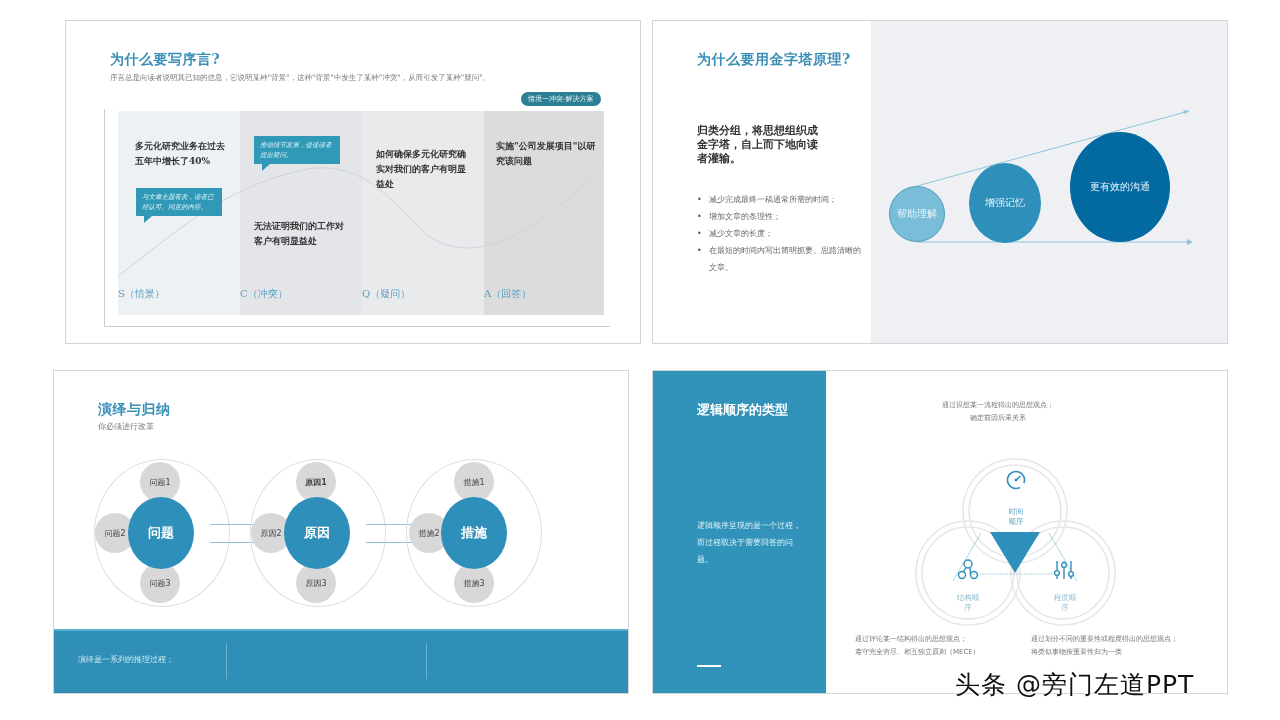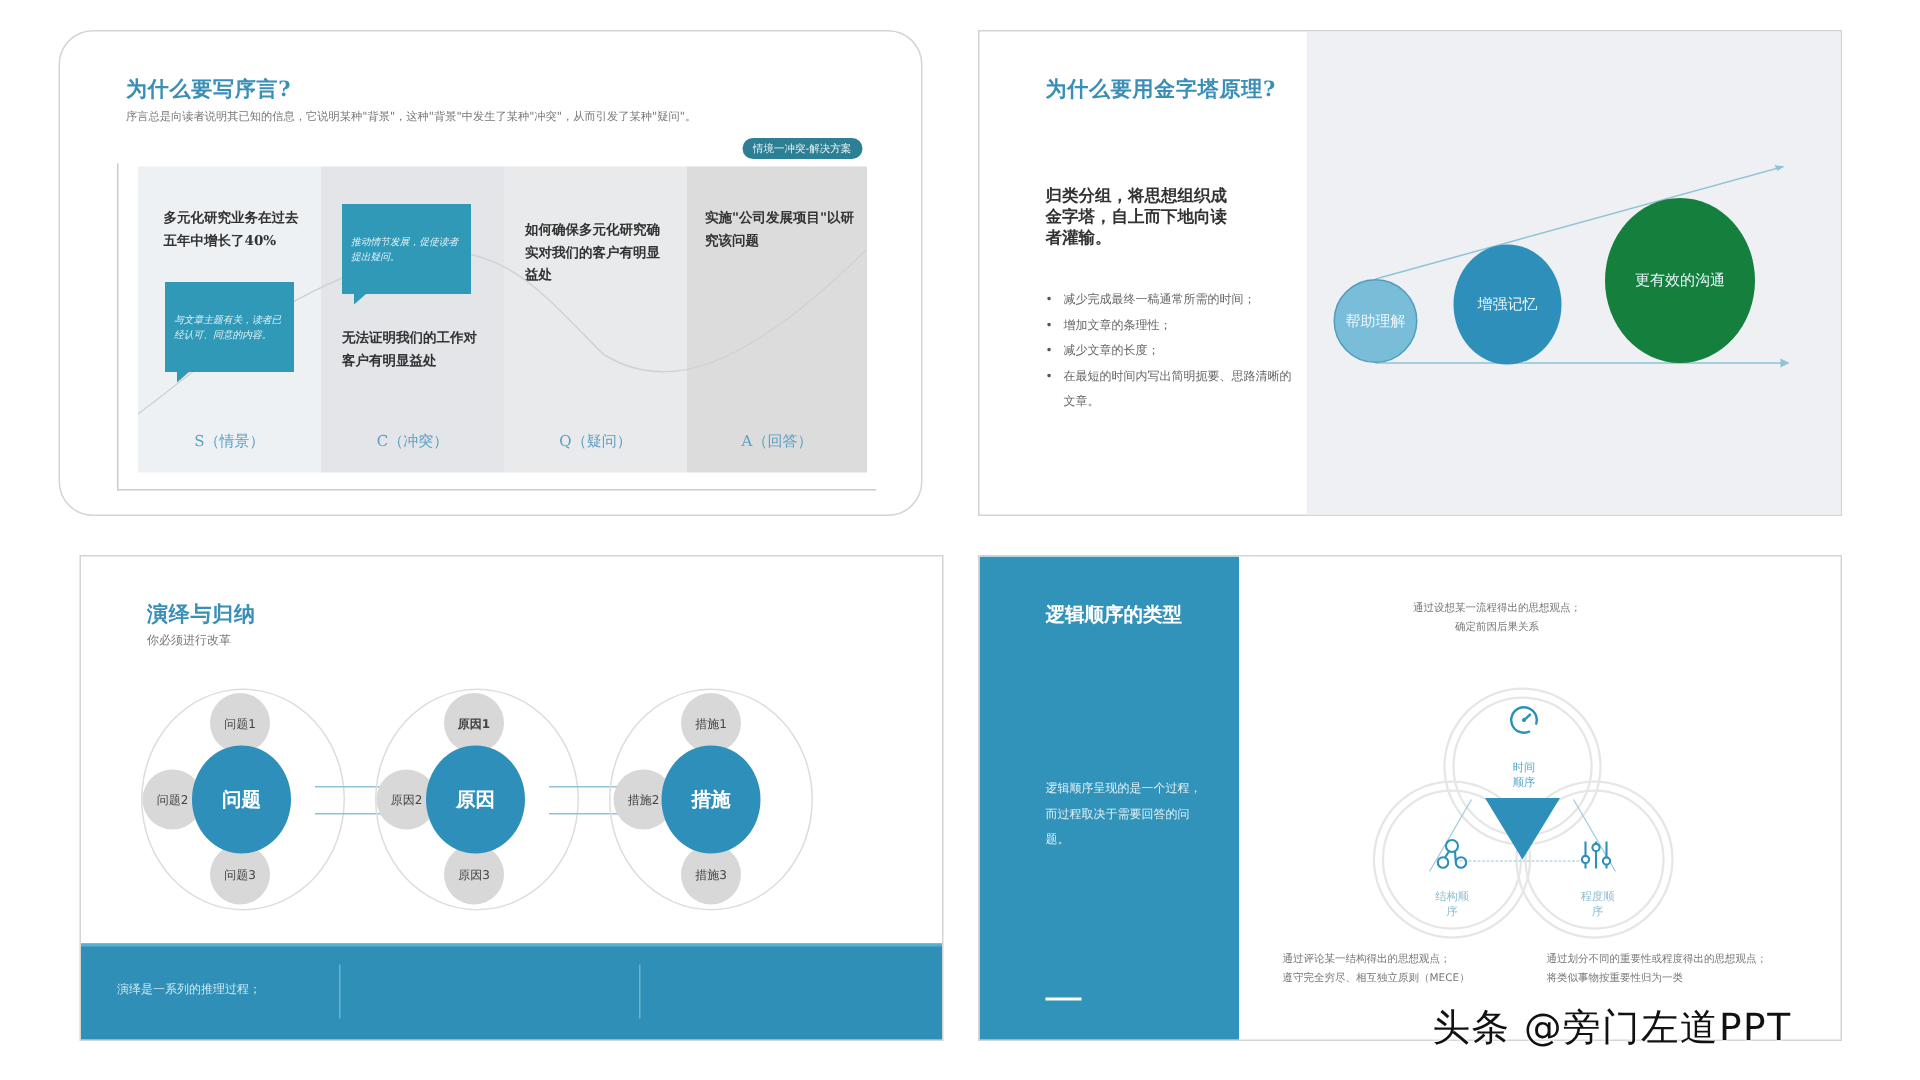--- a/index.html
+++ b/index.html
@@ -1,55 +1,55 @@
 <!DOCTYPE html>
 <html><head>
 <meta charset="utf-8">
 <style>
   * { box-sizing: border-box; margin: 0; padding: 0; }
   html, body { width: 1280px; height: 720px; background: #ffffff; overflow: hidden; }
   body { position: relative; font-family: "DejaVu Sans", "Liberation Sans", sans-serif; color: #333; }
 
   .slide { position: absolute; width: 576px; height: 324px; border: 1px solid #d4d4d4; background: #fff; overflow: hidden; }
-  #s1 { left: 39px; top: 20px; border-radius: 23px; }
+  #s1 { left: 65px; top: 20px; }
   #s2 { left: 652px; top: 20px; }
   #s3 { left: 53px; top: 370px; }
   #s4 { left: 652px; top: 370px; }
 
   .title { position: absolute; font-family: "DejaVu Serif", "Liberation Serif", serif; font-weight: bold; color: #3a8fb7; font-size: 14px; letter-spacing: 0.5px; }
   .subtle { position: absolute; font-size: 8px; color: #777; }
 
   
   #s1 .title { left: 44px; top: 30px; }
   #s1 .subtle { left: 44px; top: 52px; font-size: 7.5px; }
   .tag { position: absolute; left: 455px; top: 71px; background: #2c7f94; color: #e8f4f6; font-size: 7px; padding: 2px 7px; border-radius: 8px; }
   .axis-v { position: absolute; left: 38px; top: 88px; width: 1px; height: 218px; background: #ccc; }
   .axis-h { position: absolute; left: 38px; top: 305px; width: 506px; height: 1px; background: #ccc; }
   .panel { position: absolute; top: 90px; height: 204px; width: 122px; }
   .p1 { left: 52px; background: #eef1f4; }
   .p2 { left: 174px; background: #e3e5e8; }
   .p3 { left: 296px; background: #e9eaec; }
   .p4 { left: 418px; background: #dcdcdc; width: 120px; }
   .ptext { position: absolute; font-family: "DejaVu Serif", "Liberation Serif", serif; font-size: 9px; line-height: 15px; color: #333; font-weight: bold; }
-  .plabel { position: absolute; bottom: 14px; left: 0; width: 100%; text-align: center; font-size: 10px; color: #5a9fc4; font-family: "DejaVu Serif", "Liberation Serif", serif; margin-top: 20px; }
-  .bubble { position: absolute; background: #3199b8; color: #dff2f8; font-size: 6.5px; font-style: italic; line-height: 10px; padding: 20px 6px; }
+  .plabel { position: absolute; bottom: 14px; left: 0; width: 100%; text-align: left; font-size: 10px; color: #5a9fc4; font-family: "DejaVu Serif", "Liberation Serif", serif; margin-top: 20px; }
+  .bubble { position: absolute; background: #3199b8; color: #dff2f8; font-size: 6.5px; font-style: italic; line-height: 10px; padding: 4px 6px; }
   .bubble::after { content: ""; position: absolute; left: 8px; bottom: -7px; border-left: 0 solid transparent; border-right: 8px solid transparent; border-top: 7px solid #3199b8; }
   .curve { position: absolute; left: 52px; top: 90px; }
 
   
   #s2 .rightbg { position: absolute; left: 218px; top: 0; width: 358px; height: 324px; background: #eef0f3; }
   #s2 .title { left: 44px; top: 30px; }
   .lead { position: absolute; left: 44px; top: 103px; width: 130px; font-family: "DejaVu Serif", "Liberation Serif", serif; font-weight: bold; font-size: 11px; line-height: 14px; color: #333; }
   .bullets { position: absolute; left: 44px; top: 170px; width: 170px; list-style: none; }
   .bullets li { font-size: 8px; color: #666; line-height: 17px; padding-left: 12px; position: relative; }
   .bullets li::before { content: "•"; position: absolute; left: 0; color: #555; }
   .circ { position: absolute; border-radius: 50%; display: flex; align-items: center; justify-content: center; color: #eaf6fb; font-size: 10px; text-align: center; }
   .c1 { left: 236px; top: 165px; width: 56px; height: 56px; background: #79bdd8; border: 1px solid #4f9dbe; }
   .c2 { left: 316px; top: 142px; width: 72px; height: 80px; background: #2e8fba; }
-  .c3 { left: 417px; top: 111px; width: 100px; height: 110px; background: #15803d; }
+  .c3 { left: 417px; top: 111px; width: 100px; height: 110px; background: #0369a1; }
 
   
   #s3 .title { left: 44px; top: 30px; }
   #s3 .subtle { left: 44px; top: 50px; }
   .ring { position: absolute; width: 136px; height: 148px; border: 1px solid #ddd; border-radius: 50%; top: 88px; }
   .sat { position: absolute; width: 40px; height: 40px; background: #d8d8d8; border-radius: 50%; display: flex; align-items: center; justify-content: center; font-size: 8px; color: #444; }
   .core { position: absolute; width: 66px; height: 72px; background: #2e8fba; border-radius: 50%; display: flex; align-items: center; justify-content: center; font-size: 13px; font-weight: bold; color: #fff; font-family: "DejaVu Serif", "Liberation Serif", serif; }
   .arrow-line { position: absolute; height: 1px; background: #8ec3d8; }
   .arrow-line::after { content: ""; position: absolute; right: -1px; top: -2px; border-left: 4px solid #8ec3d8; border-top: 2.5px solid transparent; border-bottom: 2.5px solid transparent; }
   .footer-band { position: absolute; left: 0; top: 258px; width: 576px; height: 66px; background: #2f8fb6; border-top: 2px solid #56b0cf; }

